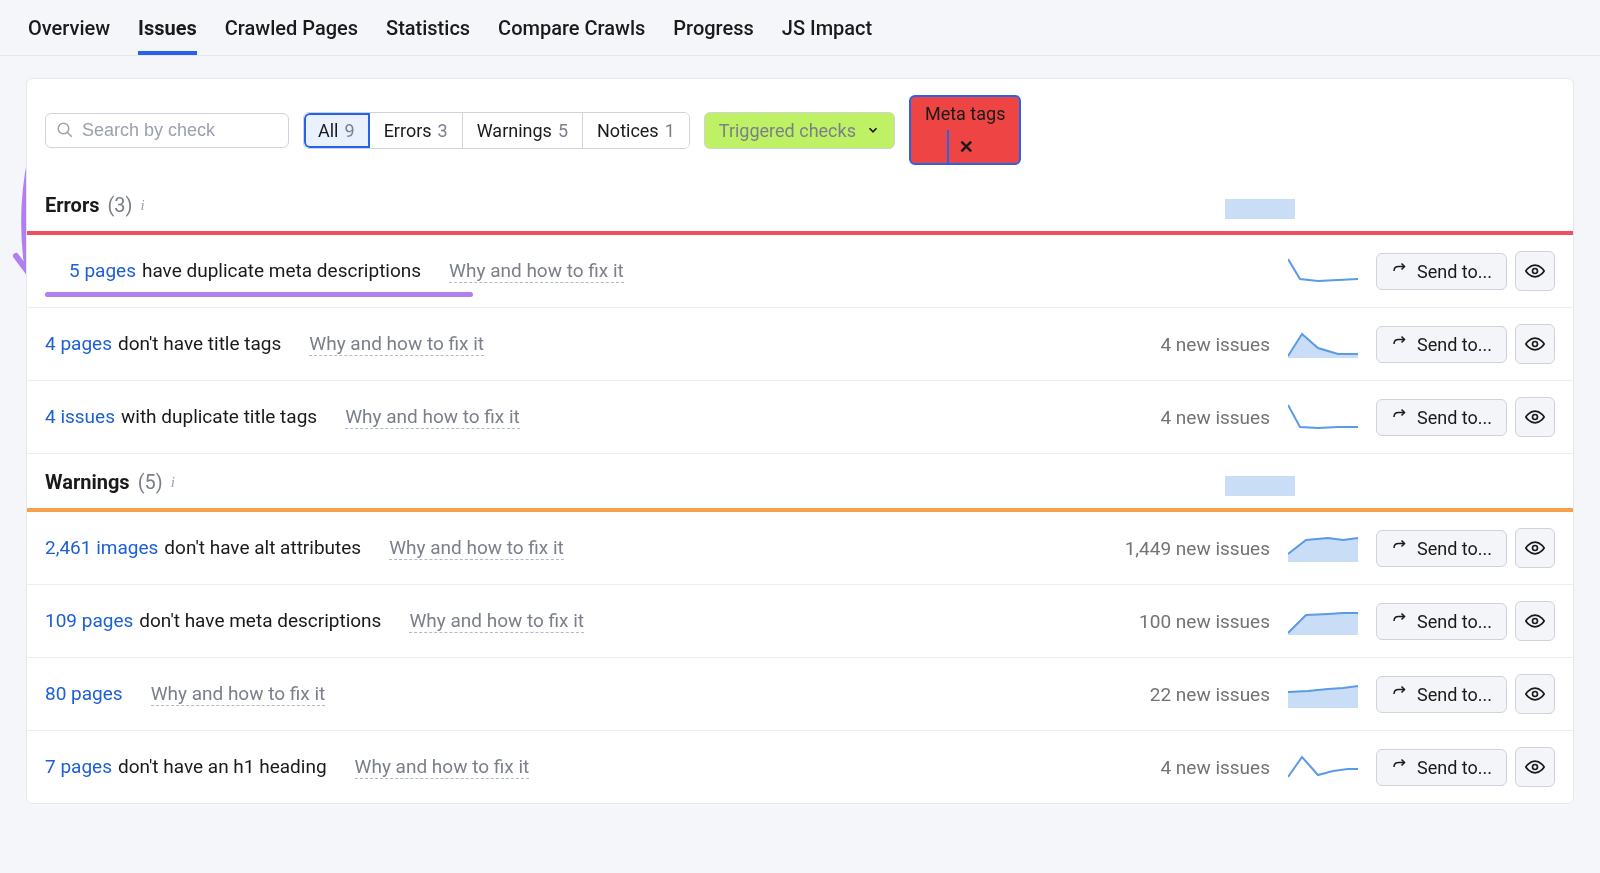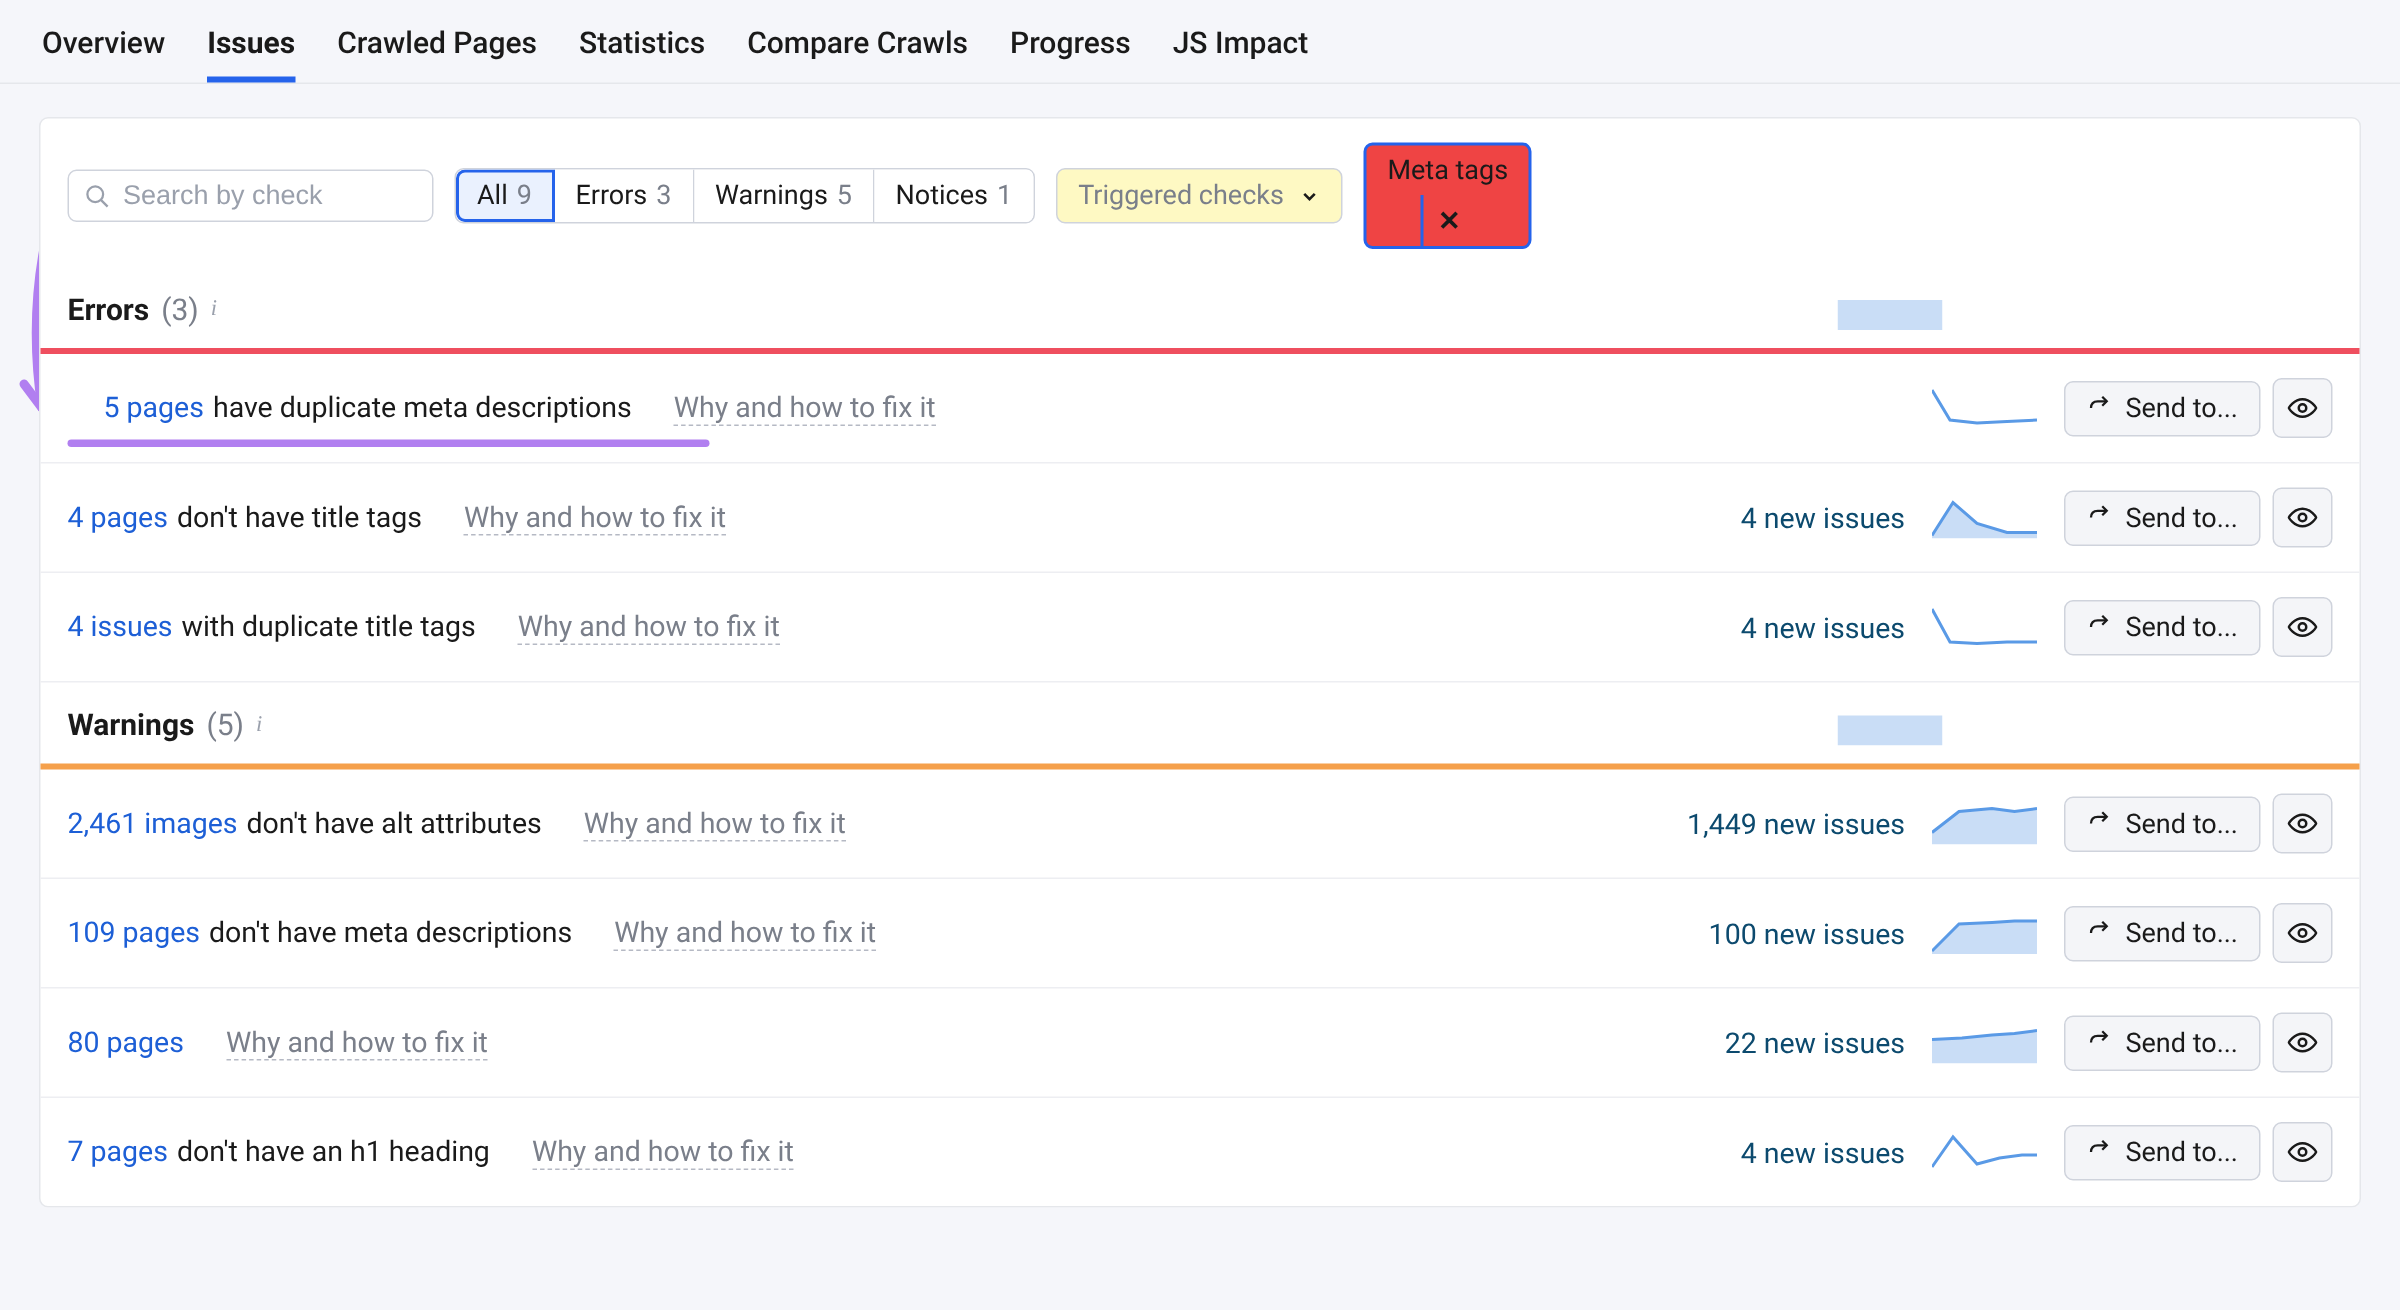--- a/index.html
+++ b/index.html
@@ -98,21 +98,21 @@
   .dropdown {
     display: flex;
     align-items: center;
     gap: 10px;
     border: 1px solid #cfd3dc;
     border-radius: 6px;
     padding: 7px 14px;
     font-size: 18px;
     color: #7a7f8a;
     cursor: pointer;
-    background: #fef9c3;
+    background: #bef264;
   }
   .chip {
     display: flex;
     align-items: center;
     border: 2px solid #2563eb;
     background: #ef4444;
     border-radius: 6px;
     overflow: hidden;
     flex-direction: column;
   }
@@ -159,21 +159,21 @@
   }
   .link { color: #1d5fd6; cursor: pointer; }
   .fix {
     color: #7a7f8a;
     border-bottom: 1px dashed #b5b9c4;
     cursor: pointer;
     font-size: 19px;
     margin-left: 22px;
   }
   .new-issues {
-    color: #0c4a6e;
+    color: #737373;
     font-size: 19px;
     margin-left: auto;
     cursor: pointer;
     white-space: nowrap;
   }
   .spark {
     width: 70px;
     height: 28px;
     flex-shrink: 0;
   }

